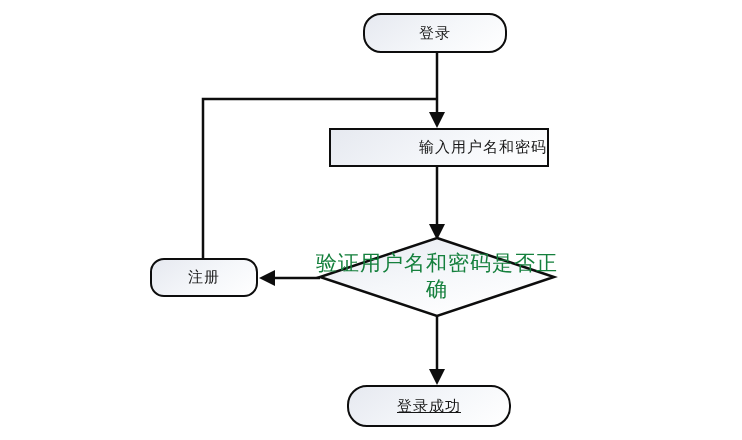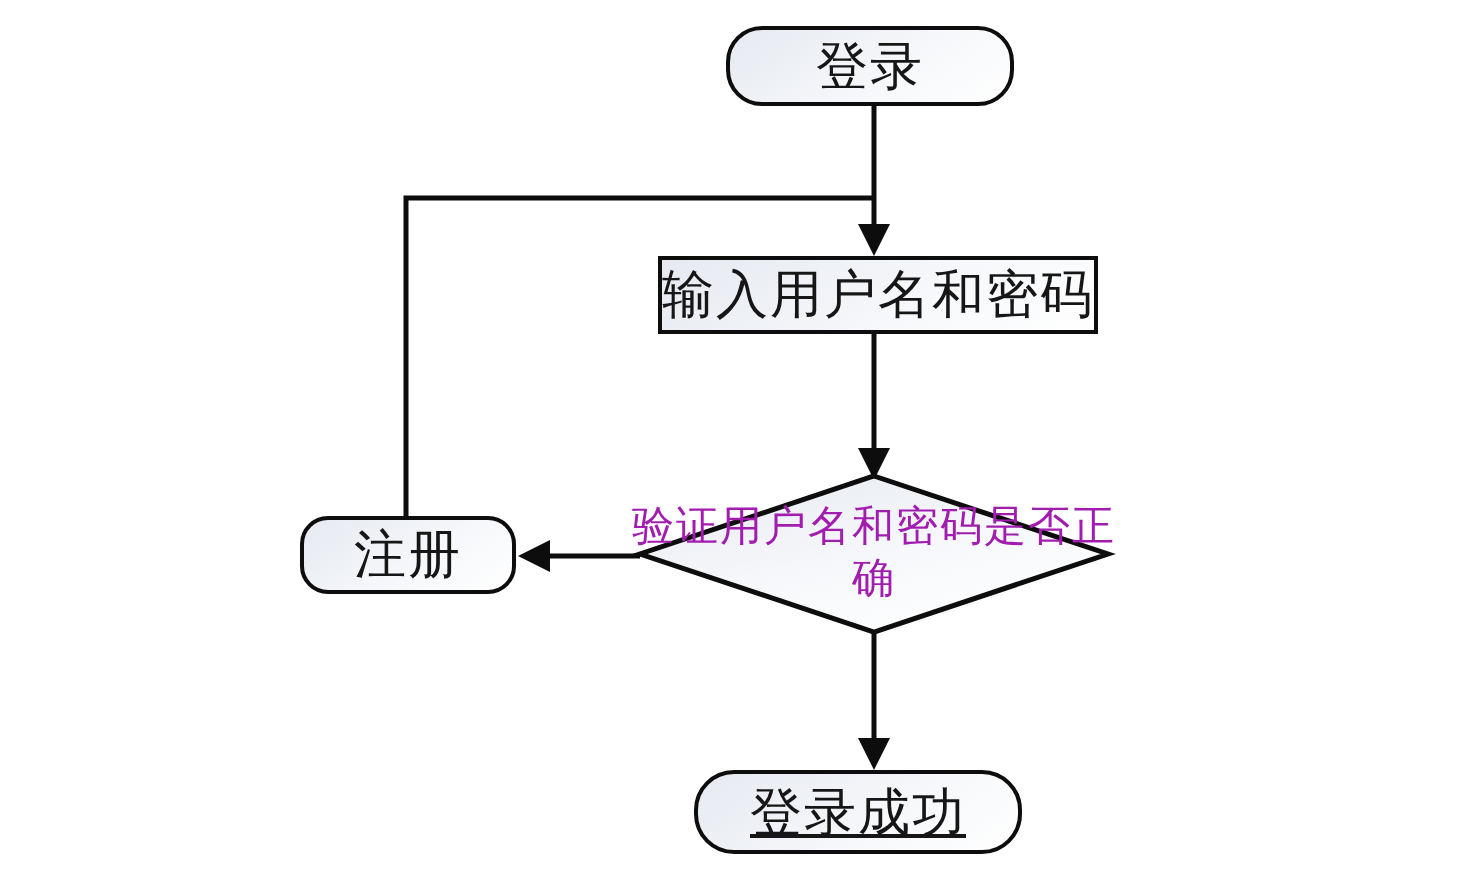--- a/index.html
+++ b/index.html
@@ -23,42 +23,42 @@
     height: 440px;
   }
   .node {
     position: absolute;
     box-sizing: border-box;
     border: 2px solid #0d0d0d;
     background: linear-gradient(145deg, #e6e9f0 0%, #f5f7fa 55%, #ffffff 100%);
     display: flex;
     align-items: center;
     justify-content: center;
-    font-size: 26px;
+    font-size: 15px;
     color: #161616;
     letter-spacing: 1px;
     white-space: nowrap;
   }
   .terminator { border-radius: 18px; }
-  .process    { border-radius: 0; }
+  .process    { border-radius: 0; justify-content: flex-end; }
 
   .node-start    { left: 363px; top: 13px;  width: 144px; height: 40px; }
   .node-input    { left: 329px; top: 128px; width: 220px; height: 39px; }
   .node-register { left: 150px; top: 258px; width: 108px; height: 39px; border-radius: 14px; }
   .node-success  { left: 347px; top: 385px; width: 164px; height: 42px; border-radius: 20px; text-decoration: underline; }
 
   .diamond-label {
     position: absolute;
     left: 313px;
     top: 250px;
     width: 248px;
     text-align: center;
     font-size: 21px;
     line-height: 26px;
-    color: #a21caf;
+    color: #15803d;
     letter-spacing: 1px;
     white-space: normal;
   }
 </style>
 </head>
 <body>
 
 <div class="canvas">
 
   <svg class="connectors" viewBox="0 0 742 440" xmlns="http://www.w3.org/2000/svg">

